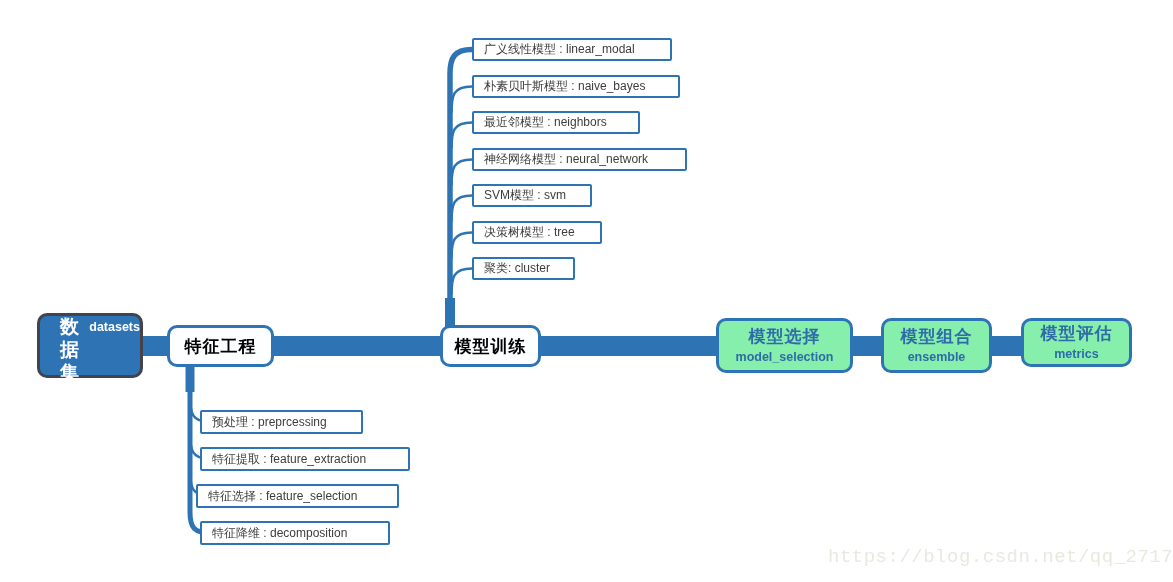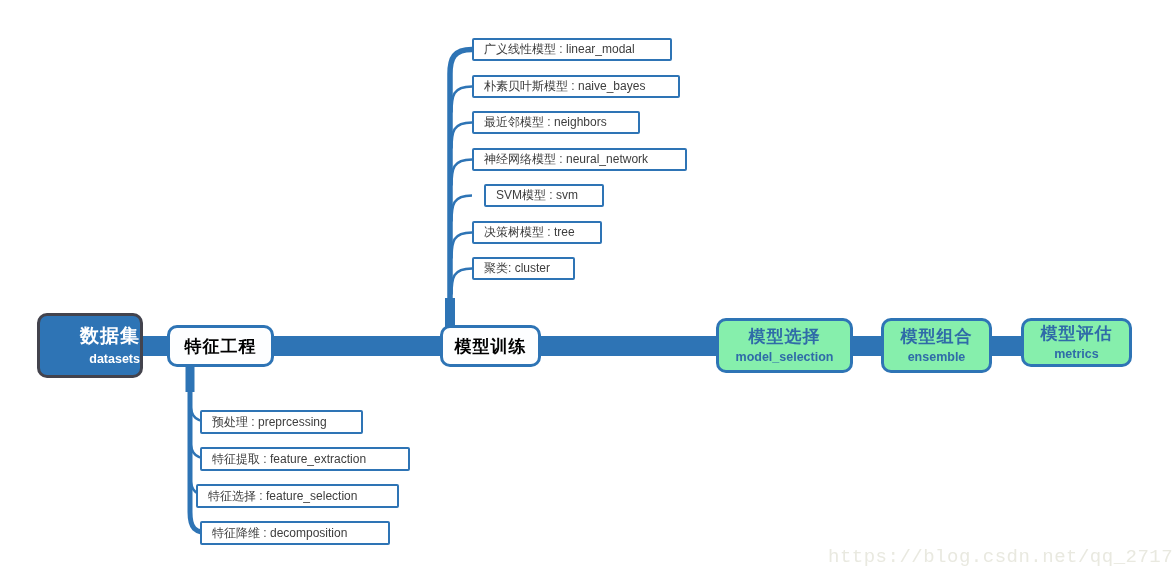--- a/index.html
+++ b/index.html
@@ -26,24 +26,22 @@
     box-sizing: border-box;
     z-index: 2;
   }
   
   .root-node {
     background: #2e74b5;
     border: 3px solid #43434d;
     border-radius: 10px;
     color: #ffffff;
     display: flex;
-    flex-direction: column;
     justify-content: center;
     padding-left: 20px;
-    align-items: flex-end;
   }
   .root-node .cn {
     font-size: 19px;
     font-weight: bold;
     letter-spacing: 1px;
     line-height: 1.2;
   }
   .root-node .en {
     font-size: 12.5px;
     font-weight: bold;
@@ -168,21 +166,21 @@
   </div>
   <div class="node leaf-node" style="left:472px; top:75px; width:208px;">
     <span>朴素贝叶斯模型 : naive_bayes</span>
   </div>
   <div class="node leaf-node" style="left:472px; top:111px; width:168px;">
     <span>最近邻模型 : neighbors</span>
   </div>
   <div class="node leaf-node" style="left:472px; top:148px; width:215px;">
     <span>神经网络模型 : neural_network</span>
   </div>
-  <div class="node leaf-node" style="left:484px; top:184px; width:120px;">
+  <div class="node leaf-node" style="left:472px; top:184px; width:120px;">
     <span>SVM模型 : svm</span>
   </div>
   <div class="node leaf-node" style="left:472px; top:221px; width:130px;">
     <span>决策树模型 : tree</span>
   </div>
   <div class="node leaf-node" style="left:472px; top:257px; width:103px;">
     <span>聚类: cluster</span>
   </div>
 
   <div class="node leaf-node" style="left:200px; top:410px; width:163px; height:24px;">

